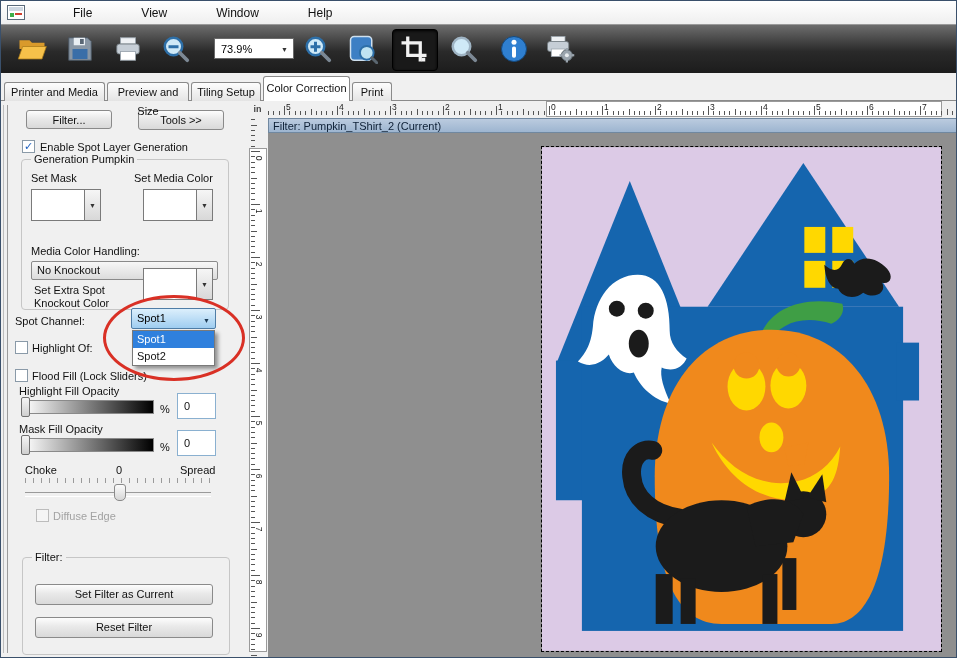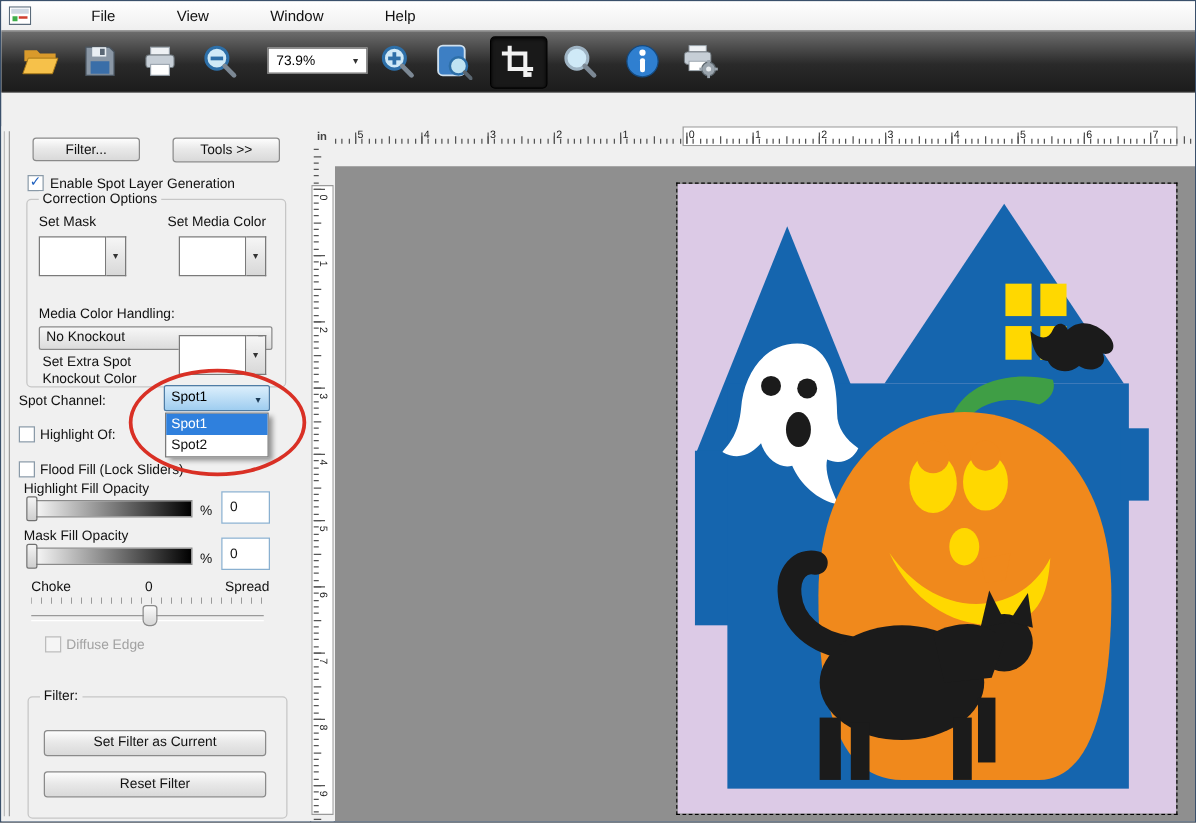--- a/index.html
+++ b/index.html
@@ -165,30 +165,37 @@
         <circle cx="17.5" cy="17" r="4.4" fill="#9aa4ad" stroke="#5f6970" stroke-width="0.8"></circle>
         <rect x="16.6" y="11.2" width="1.8" height="2" fill="#9aa4ad"></rect>
         <rect x="16.6" y="20.8" width="1.8" height="2" fill="#9aa4ad"></rect>
         <rect x="11.6" y="16.1" width="2" height="1.8" fill="#9aa4ad"></rect>
         <rect x="21.4" y="16.1" width="2" height="1.8" fill="#9aa4ad"></rect>
         <circle cx="17.5" cy="17" r="1.6" fill="#e8ecef"></circle>
       </g>
     </svg>
   </div>
 
+  <div class="tabstrip">
+    <div class="tab" style="left:3px;width:101px">Printer and Media</div>
+    <div class="tab" style="left:106px;width:82px">Preview and Size</div>
+    <div class="tab" style="left:190px;width:70px">Tiling Setup</div>
+    <div class="tab active" style="left:262px;width:87px">Color Correction</div>
+    <div class="tab" style="left:351px;width:40px">Print</div>
+  </div>
 
   <div class="panel">
     <div class="btn" style="left:25px;top:9px;width:86px;height:19px;line-height:18px">Filter...</div>
     <div class="btn" style="left:137px;top:9px;width:86px;height:20px;line-height:18px">Tools &gt;&gt;</div>
 
     <div class="cb" style="left:21px;top:39px">✓</div>
     <div class="lbl" style="left:39px;top:40px">Enable Spot Layer Generation</div>
 
     <div class="groupbox" style="left:20px;top:58px;width:206px;height:149px"></div>
-    <div class="grouplabel" style="left:30px;top:52px">Correction Options</div>
+    <div class="grouplabel" style="left:30px;top:52px">Generation Pumpkin</div>
     <div class="lbl" style="left:30px;top:71px">Set Mask</div>
     <div class="lbl" style="left:133px;top:71px">Set Media Color</div>
     <div class="colorcombo" style="left:30px;top:88px">
       <div class="swatch"></div>
       <div class="dropbtn">▼</div>
     </div>
     <div class="colorcombo" style="left:142px;top:88px">
       <div class="swatch"></div>
       <div class="dropbtn">▼</div>
     </div>
@@ -518,20 +525,21 @@
       <div class="tickh" style="top: 352px; width: 9px;"></div>
       <div class="rlabel rot" style="top: 354px; left: 8px;">6</div>
       <div class="tickh" style="top: 405px; width: 9px;"></div>
       <div class="rlabel rot" style="top: 407px; left: 8px;">7</div>
       <div class="tickh" style="top: 458px; width: 9px;"></div>
       <div class="rlabel rot" style="top: 460px; left: 8px;">8</div>
       <div class="tickh" style="top: 511px; width: 9px;"></div>
       <div class="rlabel rot" style="top: 513px; left: 8px;">9</div>
     </div>
 
+  <div class="preview-title">Filter: Pumpkin_TShirt_2 (Current)</div>
   <div class="preview"></div>
 
   <div class="canvas">
     <svg width="399" height="504" viewBox="0 0 400 505">
       <rect x="0" y="0" width="400" height="505" fill="#dccae6"></rect>
 
       <g>
         <polygon points="88,34 14,218 162,218" fill="#1565ae"></polygon>
         <rect x="14" y="214" width="148" height="140" fill="#1565ae"></rect>
         <rect x="40" y="160" width="322" height="325" fill="#1565ae"></rect>

